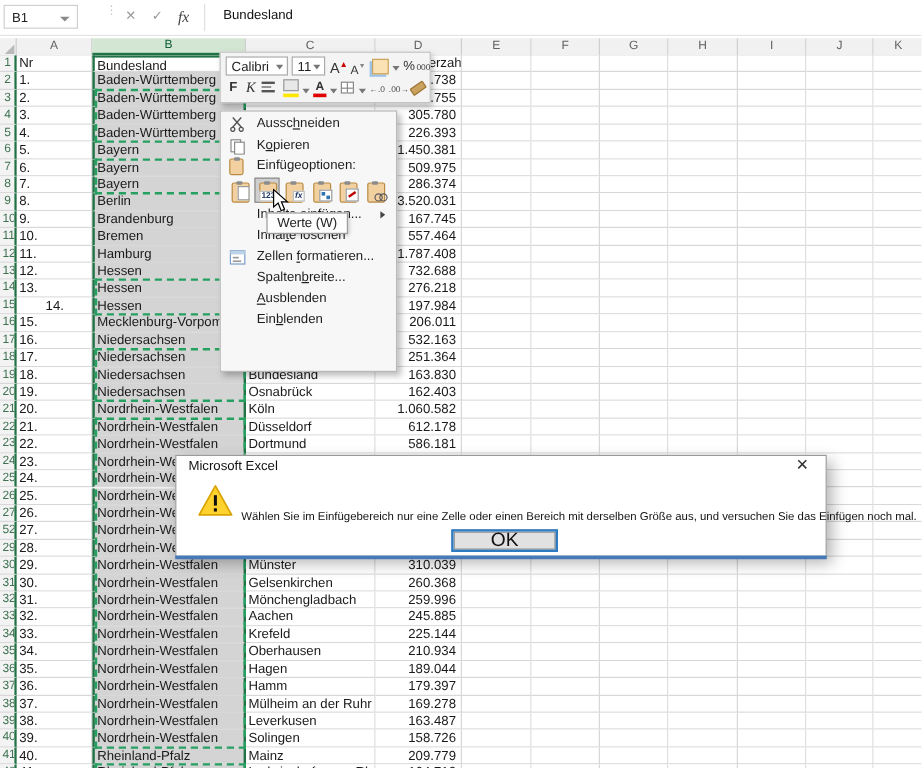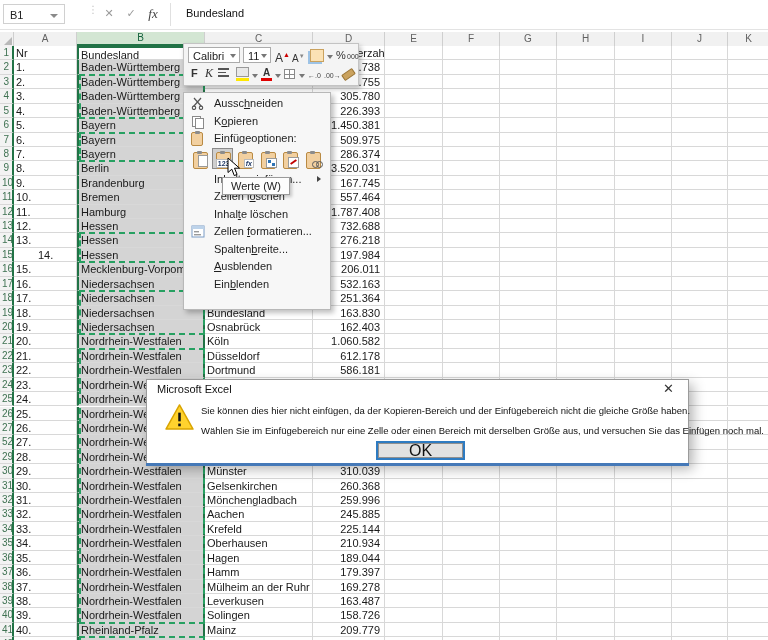--- a/index.html
+++ b/index.html
@@ -793,21 +793,20 @@
         <div class="pslot">
           <span class="clip"></span>
           <span class="g-br"></span>
         </div>
         <div class="pslot">
           <span class="clip"></span>
           <span class="g-lk"></span>
         </div>
       </div>
       <div class="mi"><span>Inhalte einfügen...</span><span class="sub-arrow"></span></div>
-      <div class="mi"><span>Zellen l<span class="u">ö</span>schen</span></div>
       <div class="mi"><span>Inhal<span class="u">t</span>e löschen</span></div>
       <div class="mi"><span class="mi-ico"><svg width="14" height="13" viewBox="0 0 14 13">
             <rect x="1" y="1" width="12" height="11" fill="#fff" stroke="#7a9cc6"></rect>
             <rect x="1" y="1" width="12" height="3" fill="#bdd3ea"></rect>
             <rect x="3" y="6" width="5" height="1.4" fill="#9a9a9a"></rect>
             <rect x="3" y="9" width="7" height="1.4" fill="#9a9a9a"></rect>
           </svg></span><span>Zellen <span class="u">f</span>ormatieren...</span></div>
       <div class="mi"><span>Spalten<span class="u">b</span>reite...</span></div>
       <div class="mi"><span><span class="u">A</span>usblenden</span></div>
       <div class="mi"><span>Ein<span class="u">b</span>lenden</span></div>
@@ -826,19 +825,18 @@
   <div id="dialog">
     <div id="dlg-title">Microsoft Excel</div>
     <div id="dlg-close">✕</div>
     <div id="dlg-icon">
       <svg width="31" height="28" viewBox="0 0 32 29">
         <path d="M16 2 L30 27 L2 27 Z" fill="#ffd22e" stroke="#d9a400" stroke-width="1.5" stroke-linejoin="round"></path>
         <rect x="14.7" y="10" width="2.6" height="9" fill="#111"></rect>
         <rect x="14.7" y="21.3" width="2.6" height="2.8" fill="#111"></rect>
       </svg>
     </div>
-    <div class="dlg-line" id="dlg-line1">Sie können dies hier nicht einfügen, da der Kopieren-Bereich und der Einfügebereich nicht die gleiche Größe haben.</div>
     <div class="dlg-line" id="dlg-line2">Wählen Sie im Einfügebereich nur eine Zelle oder einen Bereich mit derselben Größe aus, und versuchen Sie das Einfügen noch mal.</div>
     <div id="dlg-ok">OK</div>
     <div id="dlg-bottom"></div>
   </div>
 
 </div>
 
 </body></html>

